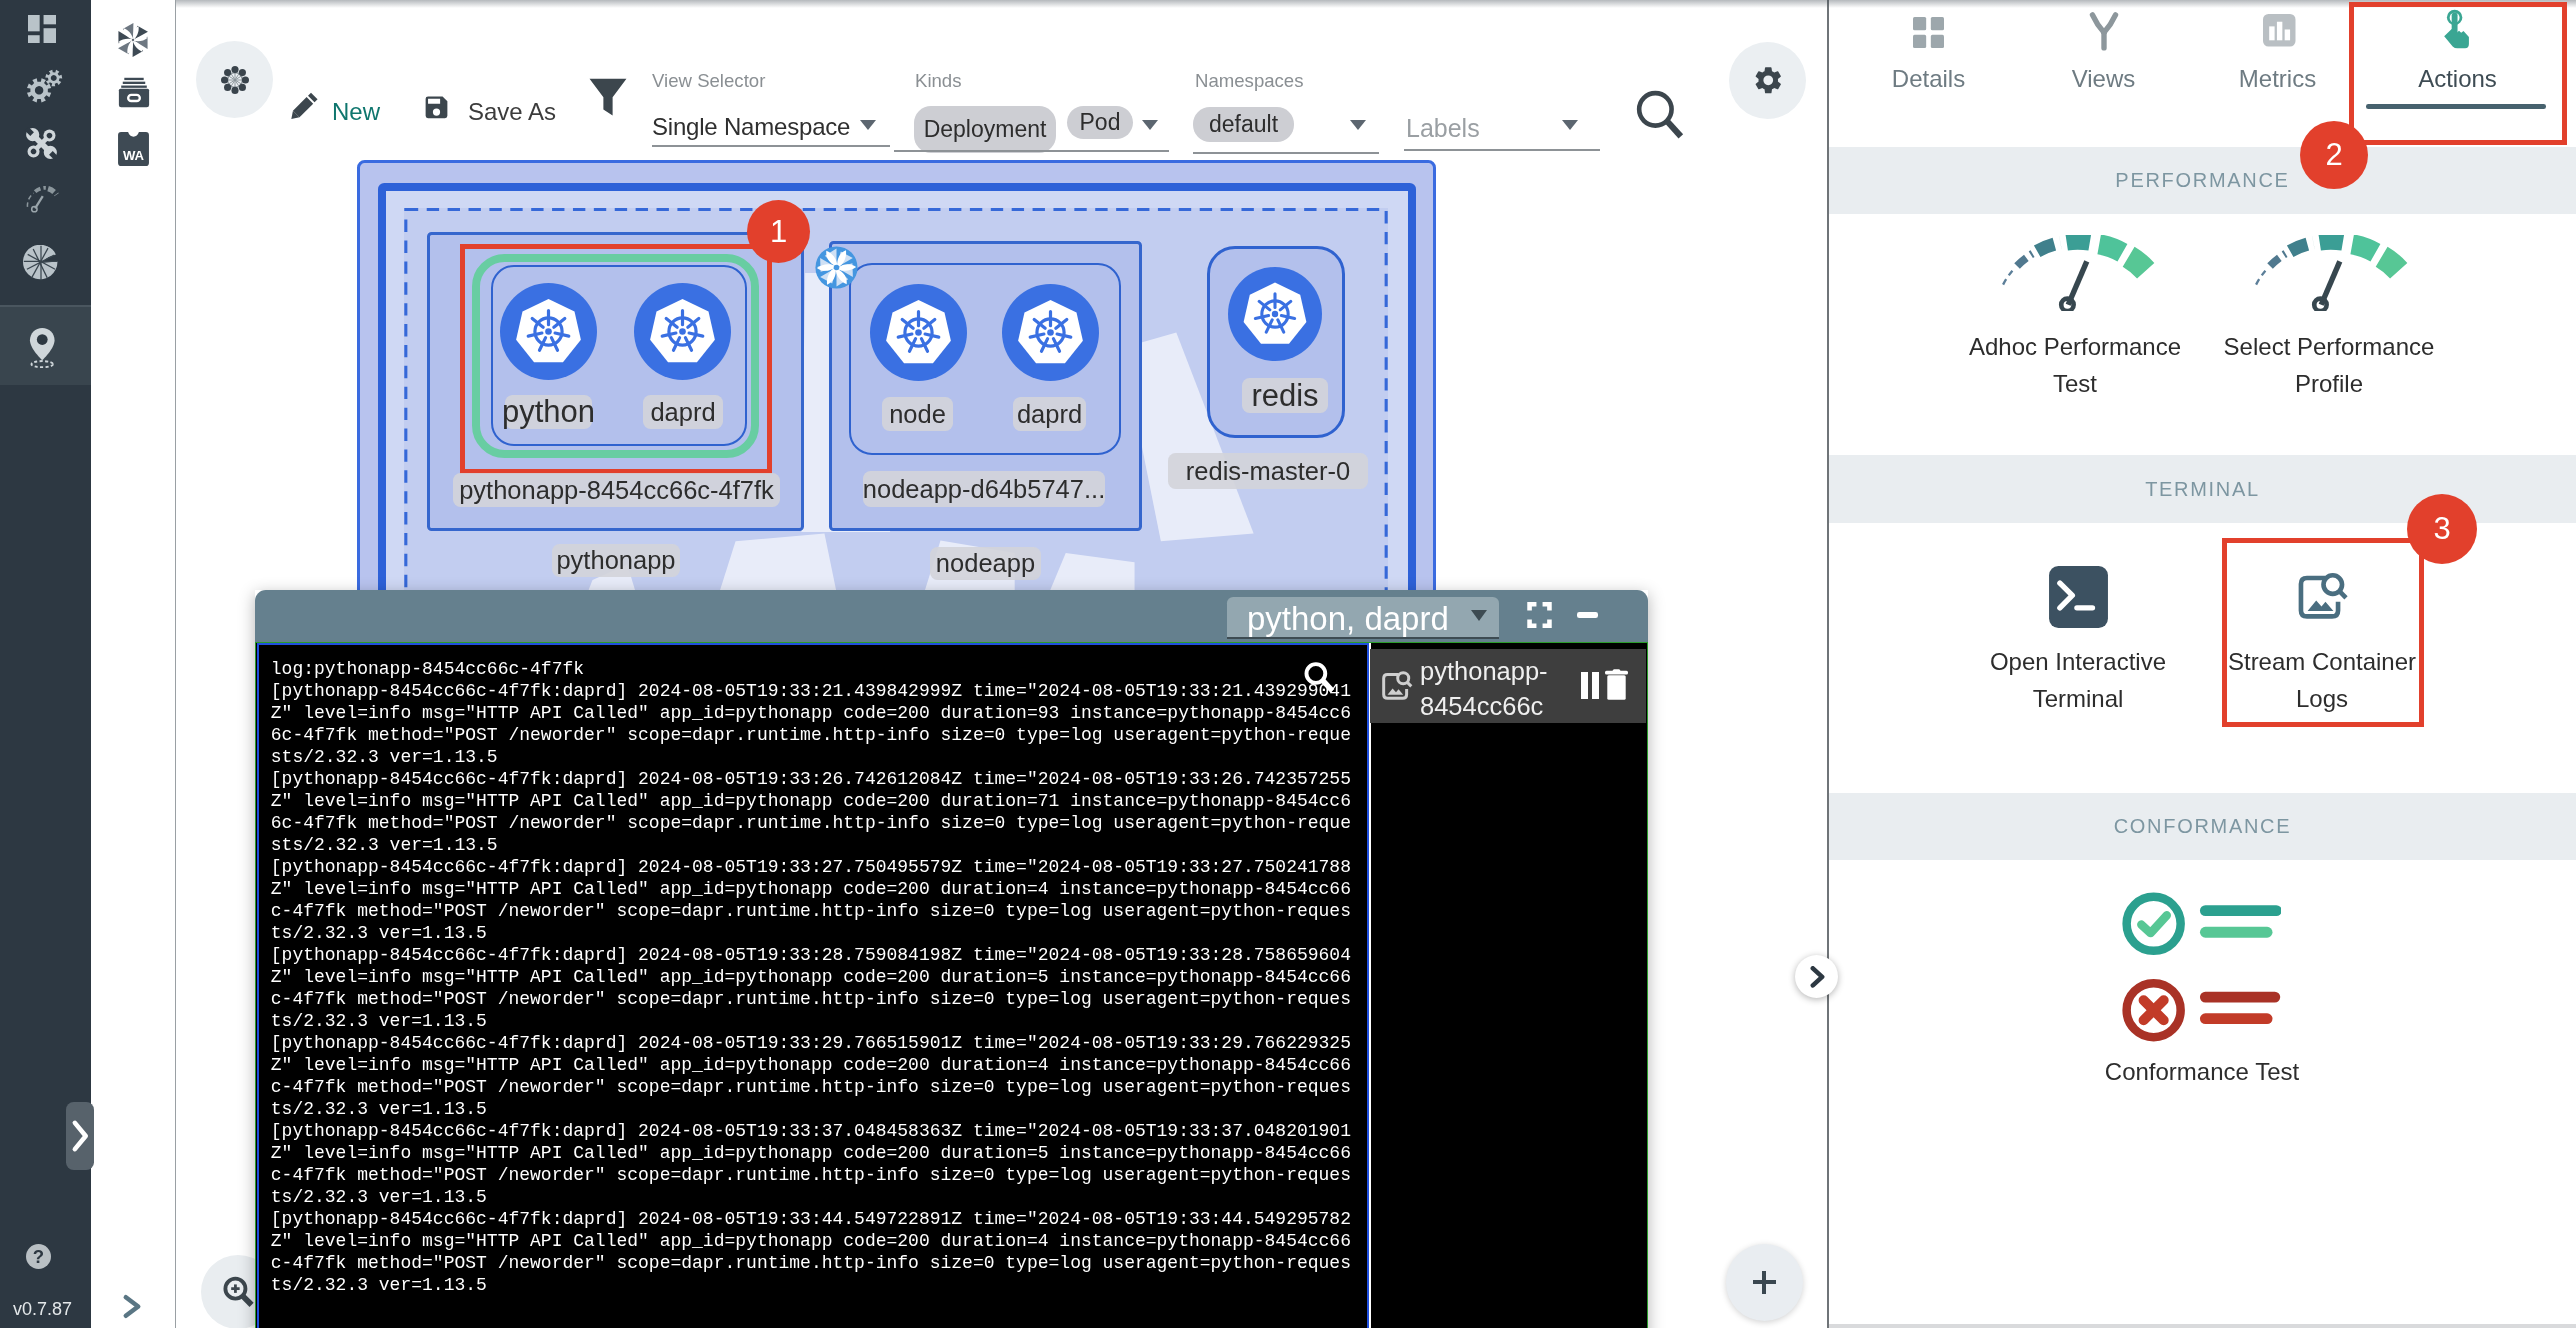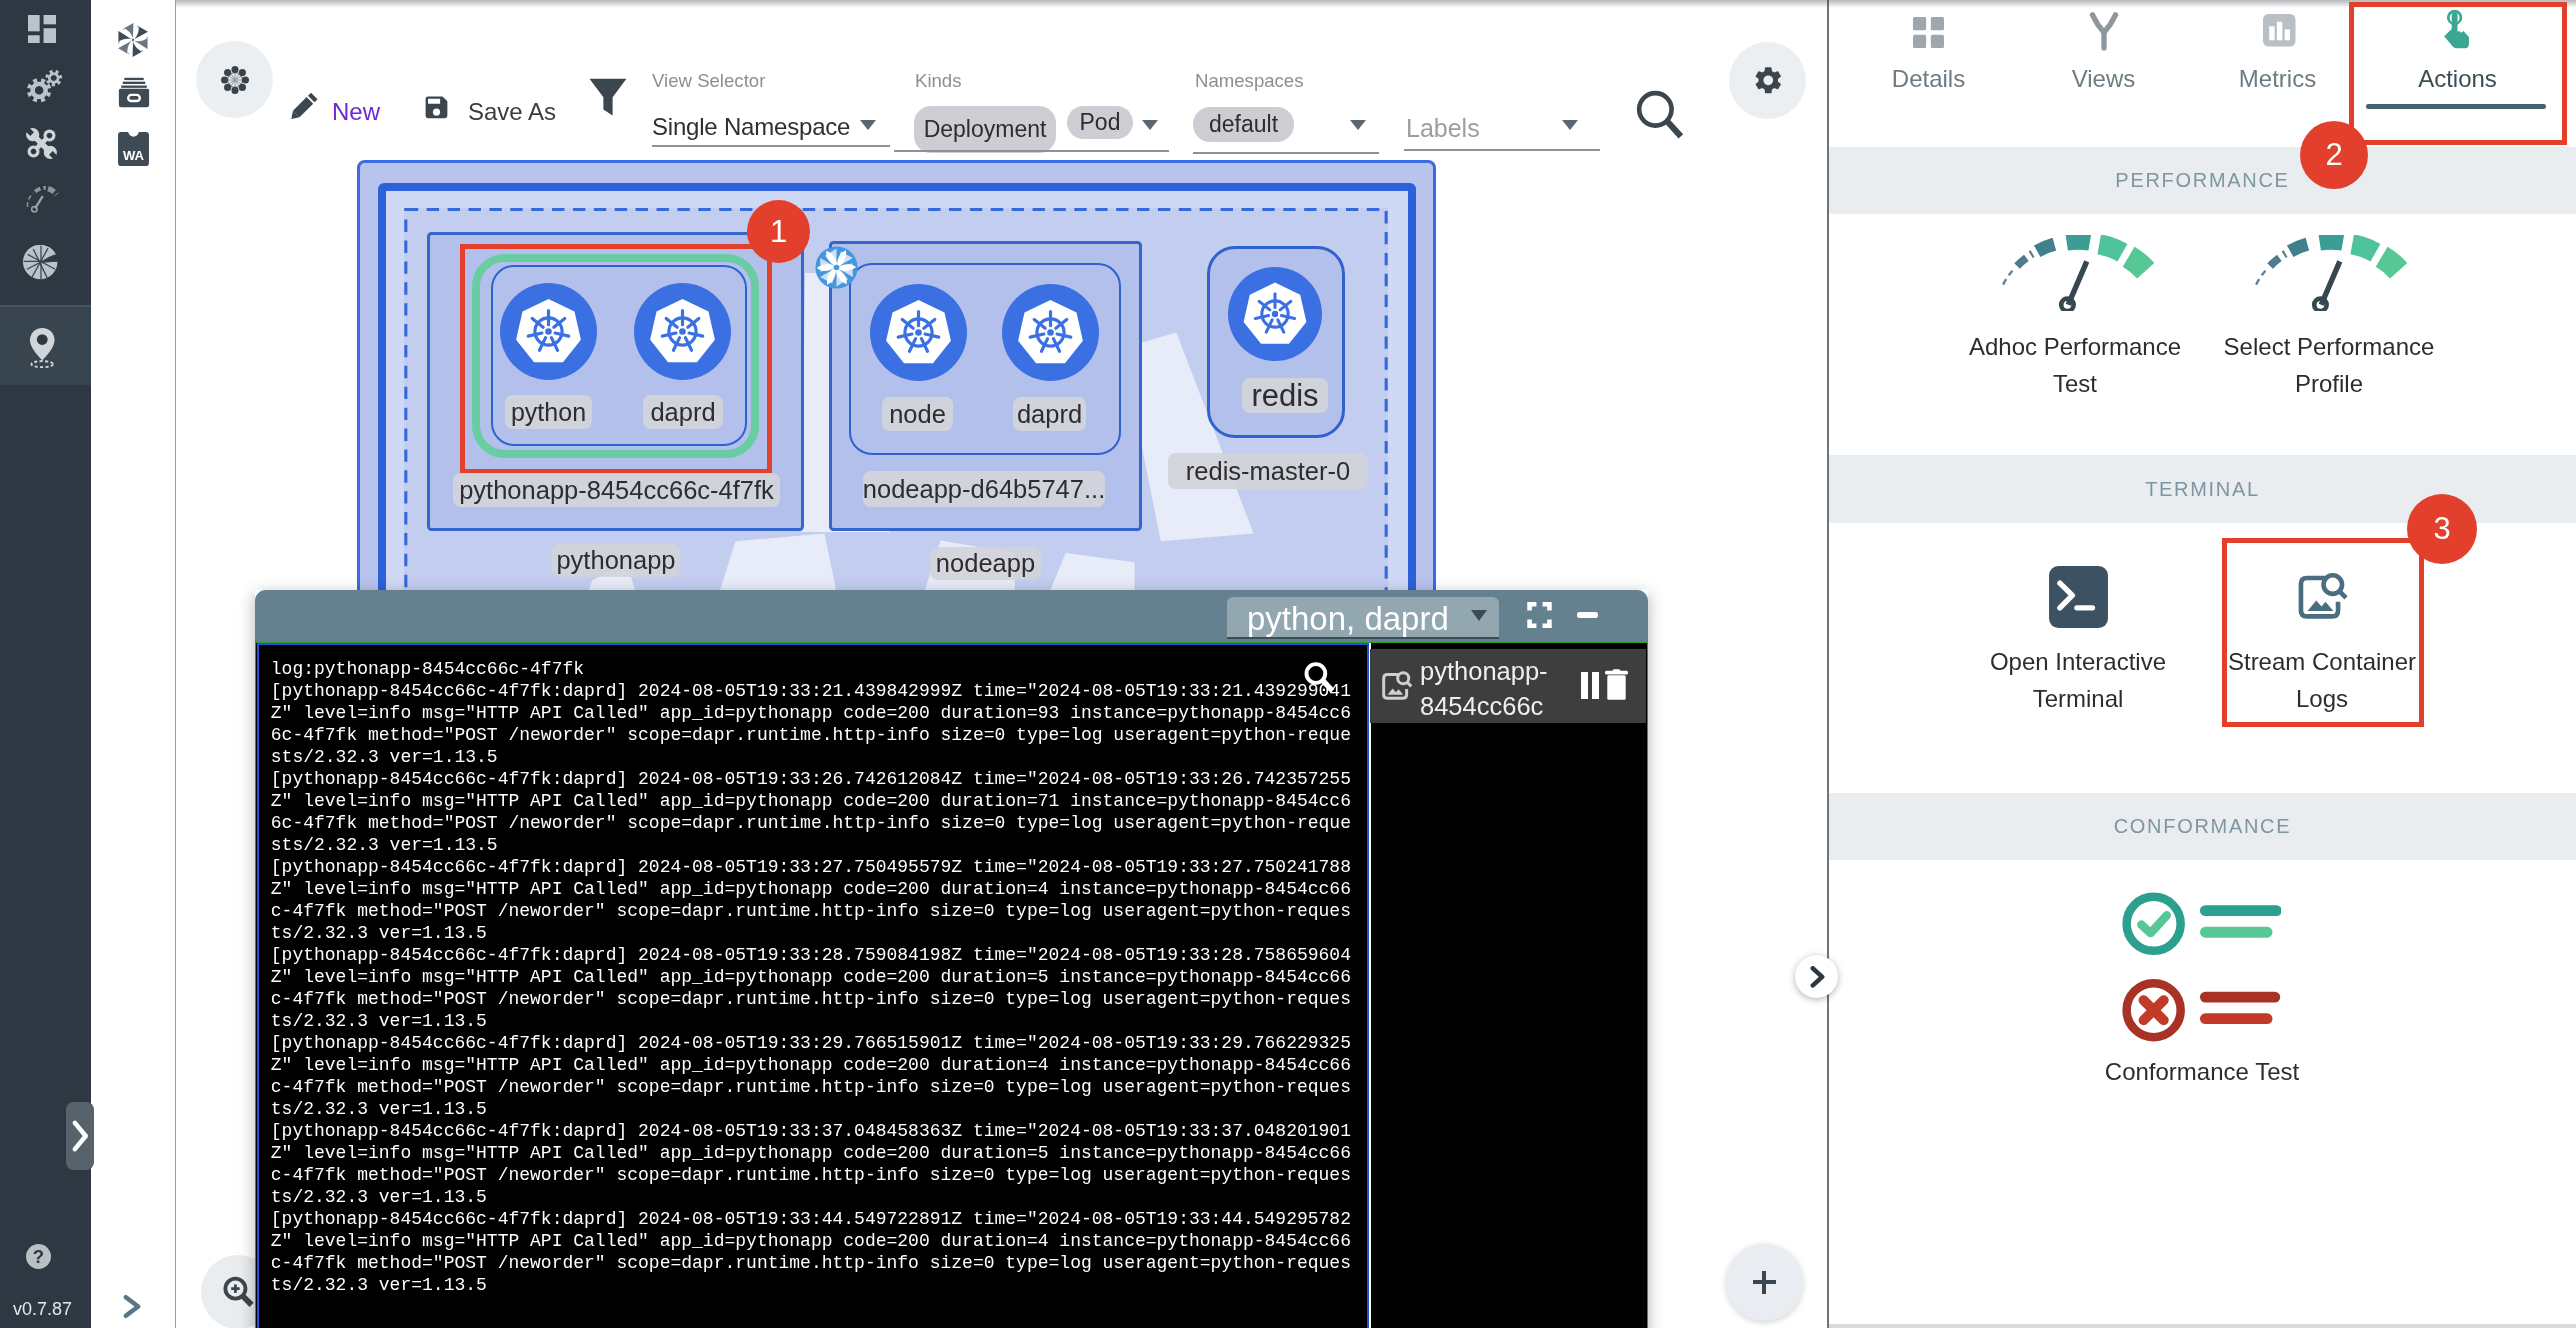--- a/index.html
+++ b/index.html
@@ -127,21 +127,21 @@
       <use href="#k8snode"></use>
     </svg>
 <svg class="abs" style="left:1228px;top:267px" width="94" height="94" viewBox="0 0 100 100">
       <use href="#k8snode"></use>
     </svg>
 
 <svg class="abs" style="left:815px;top:246px" width="43" height="43" viewBox="0 0 100 100">
       <use href="#pinwheel"></use>
     </svg>
 
-<div class="chip" style="left:505px;top:395px;width:87px;height:34px;font-size:25px">python</div>
+<div class="chip" style="left:505px;top:395px;width:87px;height:34px;font-size:31px">python</div>
 <div class="chip" style="left:643px;top:395px;width:80px;height:34px;font-size:25.5px">daprd</div>
 <div class="chip" style="left:882px;top:397px;width:71px;height:34px;font-size:25.5px">node</div>
 <div class="chip" style="left:1013px;top:397px;width:73px;height:34px;font-size:25.5px">daprd</div>
 <div class="chip" style="left:1242px;top:378px;width:86px;height:35px;font-size:31px">redis</div>
 <div class="chip" style="left:453px;top:473px;width:327px;height:34px;font-size:25.5px">pythonapp-8454cc66c-4f7fk</div>
 <div class="chip" style="left:863px;top:471px;width:242px;height:36px;font-size:25.5px">nodeapp-d64b5747...</div>
 <div class="chip" style="left:552px;top:544px;width:128px;height:32.5px;font-size:25.5px">pythonapp</div>
 <div class="chip" style="left:930px;top:547px;width:111px;height:33px;font-size:25.5px">nodeapp</div>
 <div class="chip" style="left:1168px;top:453px;width:200px;height:36px;font-size:25.5px">redis-master-0</div>
 
@@ -246,21 +246,21 @@
   </g>
 </svg>
 
 <svg class="abs" style="left:286px;top:91px" width="32.5" height="34" viewBox="0 0 42 44">
   <g transform="rotate(45 21 22)" fill="#3c464d">
     <rect x="15" y="8" width="12" height="25"></rect>
     <polygon points="15,33 27,33 21,42"></polygon>
     <rect x="15" y="0" width="12" height="5.5"></rect>
   </g>
 </svg>
-<div class="abs" style="left:332px;top:98px;font-size:24px;color:#6d28d9">New</div>
+<div class="abs" style="left:332px;top:98px;font-size:24px;color:#0f766e">New</div>
 
 <svg class="abs" style="left:422px;top:91px" width="29" height="32.5" viewBox="0 0 24 24">
   <path fill="#3c464d" d="M17 3H5a2 2 0 0 0-2 2v14a2 2 0 0 0 2 2h14a2 2 0 0 0 2-2V7l-4-4zM12 19a3 3 0 1 1 0-6 3 3 0 0 1 0 6zm3-10H5V5h10v4z"></path>
 </svg>
 <div class="abs" style="left:468px;top:98px;font-size:24px;color:#3c3c3c">Save As</div>
 
 <svg class="abs" style="left:588px;top:77px" width="40" height="48" viewBox="0 0 52 62">
   <path fill="#3c464d" d="M2,2 H50 L32,26 V50 L20,42 V26 Z"></path>
 </svg>
 

